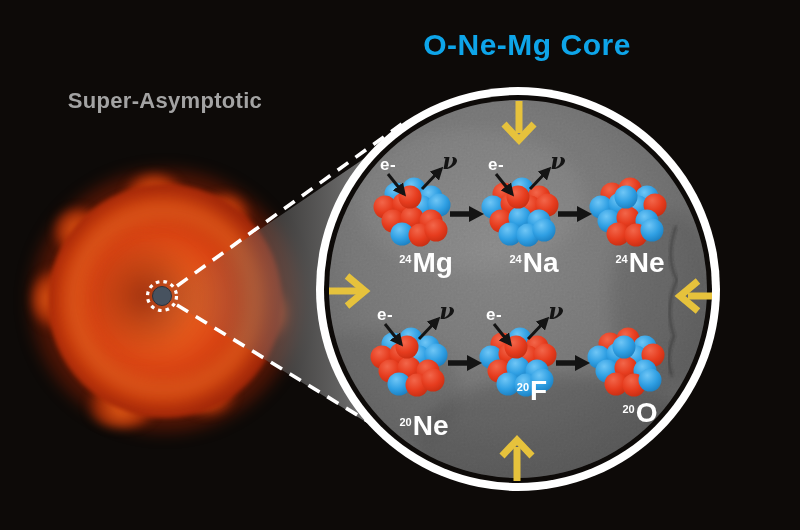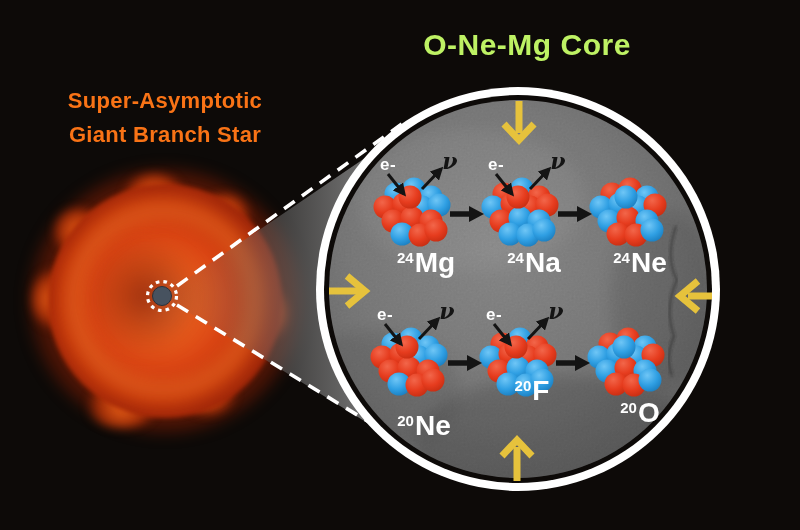--- a/index.html
+++ b/index.html
@@ -5,26 +5,26 @@
   html,body{margin:0;padding:0;}
   body{
     width:800px;height:530px;position:relative;overflow:hidden;
     background:#0d0a08;
     font-family:"Liberation Sans", sans-serif;
   }
   .abs{position:absolute;}
   
   .star-title{
     left:165px;top:84px;transform:translateX(-50%);
-    text-align:center;color:#f97316;font-weight:700;font-size:22px;line-height:34px;
+    text-align:center;color:#a3a3a3;font-weight:700;font-size:22px;line-height:34px;
     letter-spacing:.3px;white-space:nowrap;z-index:6;
   }
   .core-title{
     left:527px;top:28px;transform:translateX(-50%);
-    color:#bef264;font-weight:700;font-size:30px;letter-spacing:.5px;white-space:nowrap;z-index:6;
+    color:#0ea5e9;font-weight:700;font-size:30px;letter-spacing:.5px;white-space:nowrap;z-index:6;
   }
   
   .star{left:28px;top:168px;width:274px;height:266px;z-index:1;}
   .star>div{position:absolute;border-radius:50%;}
   .glow{
     left:0;top:0;width:274px;height:266px;filter:blur(7px);
     background:radial-gradient(circle at 50% 50%, rgba(238,92,26,.95) 0%, rgba(205,62,10,.8) 38%,
       rgba(140,32,4,.55) 60%, rgba(75,14,0,.28) 78%, rgba(0,0,0,0) 93%);
   }
   .body-ball{
@@ -44,21 +44,21 @@
     border-radius:50%;filter:blur(5px);
     background:radial-gradient(circle, rgba(240,100,25,.95) 0%, rgba(200,55,8,.7) 55%, rgba(0,0,0,0) 85%);
   }
   
   svg.overlay{left:0;top:0;z-index:3;}
   
   .iso{
     color:#fff;font-weight:700;font-size:28px;white-space:nowrap;
     transform:translateX(-50%);z-index:6;
   }
-  .iso .mass{font-size:15px;position:relative;top:-9px;margin-right:1px;margin-left:28px;}
+  .iso .mass{font-size:11px;position:relative;top:-9px;margin-right:1px;margin-left:28px;}
   .eminus{
     width:44px;text-align:center;color:#fff;font-weight:700;font-size:17px;
     letter-spacing:.5px;z-index:6;
   }
   .nu{
     width:36px;text-align:center;color:#141414;font-weight:700;font-size:22px;
     font-style:italic;font-family:"DejaVu Serif", serif;z-index:6;
   }
 </style>
 </head>
@@ -285,21 +285,20 @@
     </g>
     <g>
       <line x1="556" y1="363" x2="575" y2="363" stroke-width="5.5"></line>
       <polygon points="575,355 590,363 575,371" stroke="none"></polygon>
     </g>
   </g>
 </svg>
 
 <div class="abs star-title">
   <div>Super-Asymptotic</div>
-  <div>Giant Branch Star</div>
 </div>
 
 <div class="abs core-title">O-Ne-Mg Core</div>
 
 <div class="abs iso" style="left:412px;top:247px;">
   <span class="mass">24</span><span>Mg</span>
 </div>
 <div class="abs iso" style="left:520px;top:247px;">
   <span class="mass">24</span><span>Na</span>
 </div>

